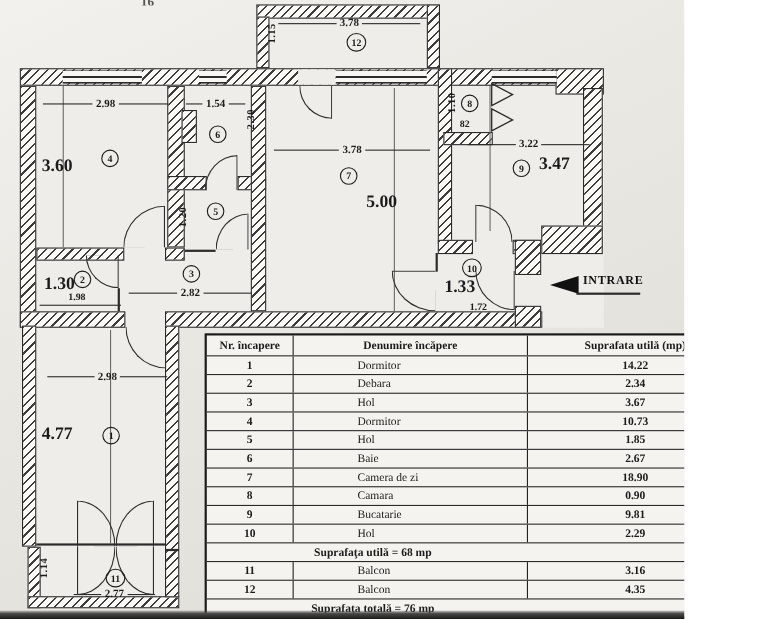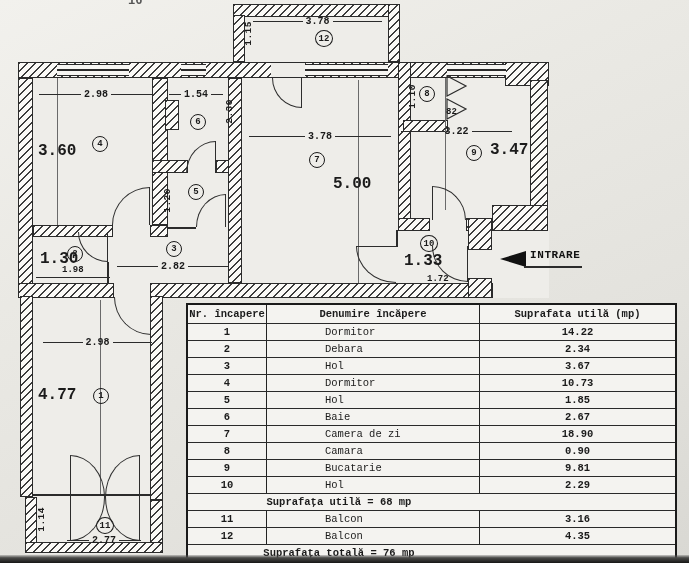--- a/index.html
+++ b/index.html
@@ -1,19 +1,19 @@
 <!DOCTYPE html>
 <html><head>
 <meta charset="utf-8">
 <style>
   html,body{margin:0;padding:0;}
   *{box-sizing:border-box;}
-  .stage{position:relative;width:689px;height:563px;overflow:hidden;
+  .stage{position:relative;width:622px;height:563px;overflow:hidden;
     background:linear-gradient(155deg,#f2f1ed 0%,#eae9e4 35%,#e3e2dd 70%,#d9d8d3 100%);
-    font-family:Liberation Mono, monospace;color:#1b1b1b;}
+    font-family:Liberation Serif, serif;color:#1b1b1b;}
   .fill{position:absolute;background:#eeede9;}
   .w{position:absolute;background:repeating-linear-gradient(135deg,#3d3d3d 0 1.4px,rgba(0,0,0,0) 1.4px 5.6px),#fbfaf7;border:1px solid #2b2b2b;}
   .win{position:absolute;background:linear-gradient(#2b2b2b 0 1px,#f7f6f3 1px 42%,#2b2b2b 42% 58%,#f7f6f3 58% calc(100% - 1px),#2b2b2b calc(100% - 1px) 100%);}
   .gap{position:absolute;background:#eeede9;}
   .ln{position:absolute;background:#2b2b2b;}
   .lnl{position:absolute;background:#6a6a6a;}
   .arc{position:absolute;border:1.2px solid #2d2d2d;background:transparent;}
   .dim{position:absolute;display:flex;align-items:center;font-size:10px;font-weight:600;color:#1b1b1b;white-space:nowrap;}
   .dim::before,.dim::after{content:"";flex:1;height:1px;background:#2b2b2b;margin:0 3px;}
   .dimt{position:absolute;font-size:16px;font-weight:600;color:#1b1b1b;white-space:nowrap;}
@@ -120,29 +120,29 @@
   <div class="rc" style="left:419px;top:86px;">8</div>
   <div class="rc" style="left:466px;top:145px;">9</div>
   <div class="rc wide" style="left:420px;top:235px;">10</div>
   <div class="rc wide" style="left:96px;top:517px;">11</div>
   <div class="rc wide" style="left:315px;top:30px;">12</div>
 
   <div class="dim" style="left:250px;top:15px;width:135px;height:13px;">3.78</div>
   <div class="dim" style="left:36px;top:88px;width:120px;height:13px;">2.98</div>
   <div class="dim" style="left:166px;top:88px;width:60px;height:13px;">1.54</div>
   <div class="dim" style="left:246px;top:129px;width:148px;height:14px;">3.78</div>
-  <div class="dim" style="left:398px;top:125px;width:117px;height:13px;text-align:center;">3.22</div>
+  <div class="dim" style="left:422px;top:125px;width:117px;height:13px;text-align:center;">3.22</div>
   <div class="dim" style="left:114px;top:260px;width:118px;height:13px;">2.82</div>
   <div class="dim" style="left:40px;top:336px;width:115px;height:13px;">2.98</div>
   <div class="dim" style="left:64px;top:534px;width:80px;height:13px;">2.77</div>
 
   <div class="dimt" style="left:38px;top:142px;">3.60</div>
   <div class="dimt" style="left:333px;top:175px;">5.00</div>
   <div class="dimt" style="left:490px;top:141px;">3.47</div>
-  <div class="dimt" style="left:418px;top:107px;font-size:9px;margin-left:28px;">82</div>
+  <div class="dimt" style="left:418px;top:107px;font-size:9px;">82</div>
   <div class="dimt" style="left:404px;top:252px;">1.33</div>
   <div class="dimt" style="left:427px;top:274px;font-size:9px;">1.72</div>
   <div class="dimt" style="left:40px;top:250px;text-align:right;">1.30</div>
   <div class="dimt" style="left:62px;top:265px;font-size:9px;">1.98</div>
   <div class="dimt" style="left:38px;top:386px;">4.77</div>
 
   <div class="dimv" style="left:243px;top:21px;">1.15</div>
   <div class="dimv" style="left:224px;top:99px;">2.30</div>
   <div class="dimv" style="left:162px;top:188px;">1.20</div>
   <div class="dimv" style="left:407px;top:84px;">1.10</div>

